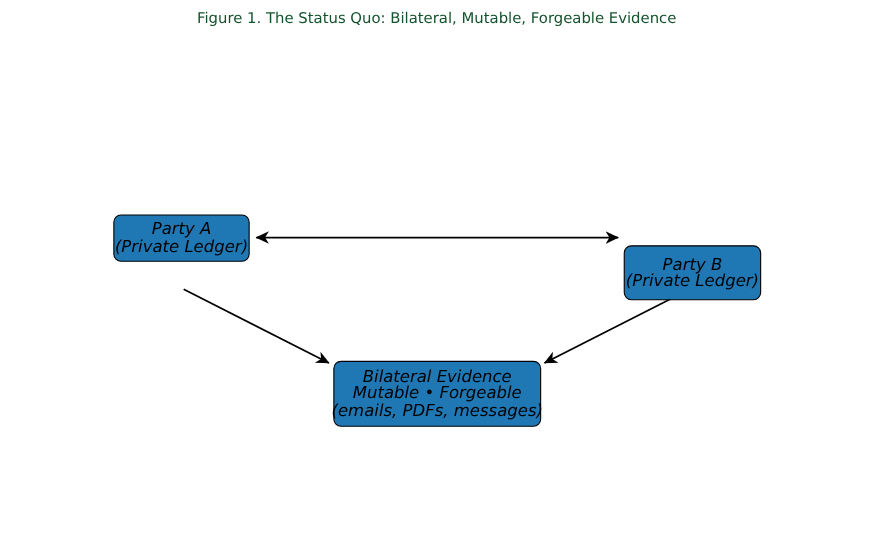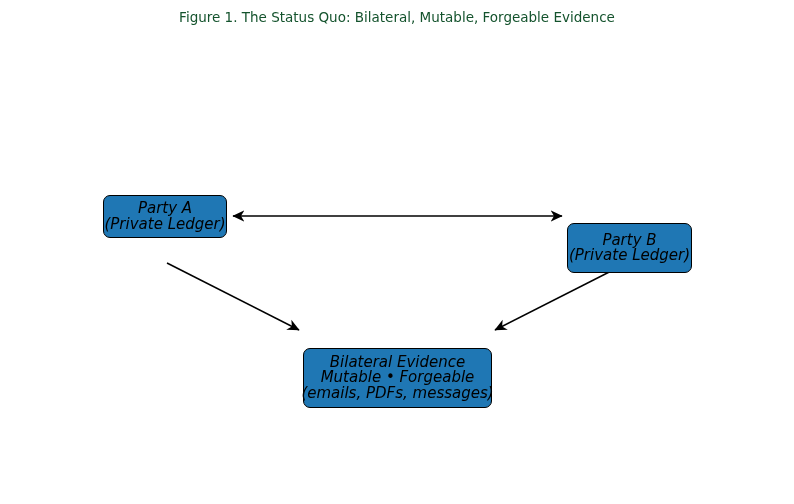--- a/index.html
+++ b/index.html
@@ -45,21 +45,21 @@
     justify-content: center;
     text-align: center;
     color: #000000;
     font-size: 15px;
     line-height: 15.5px;
     white-space: nowrap;
     font-style: italic;
   }
   .node-party-a { left: 103px; top: 195px; width: 124px; height: 43px; }
   .node-party-b { left: 567px; top: 195px; width: 125px; height: 50px; margin-top: 28px; }
-  .node-evidence { left: 303px; top: 348px; width: 189px; height: 60px; }
+  .node-evidence { left: 303px; top: 328px; width: 189px; height: 60px; }
 </style>
 </head>
 <body>
 
 <div class="canvas">
 
   <div class="fig-title">Figure 1. The Status Quo: Bilateral, Mutable, Forgeable Evidence</div>
 
   <svg class="arrows" viewBox="0 0 794 504" xmlns="http://www.w3.org/2000/svg">
     <defs>

